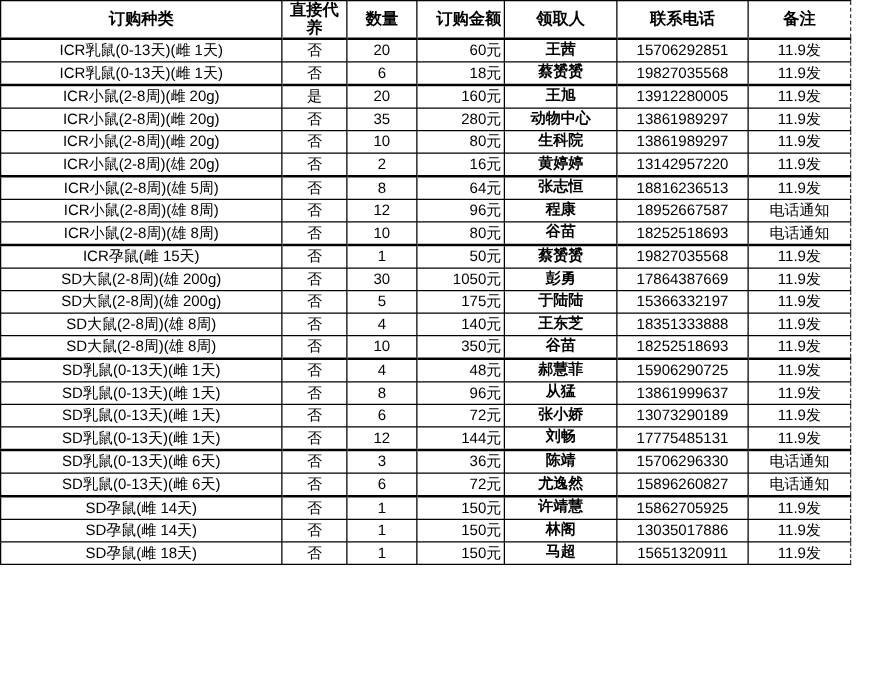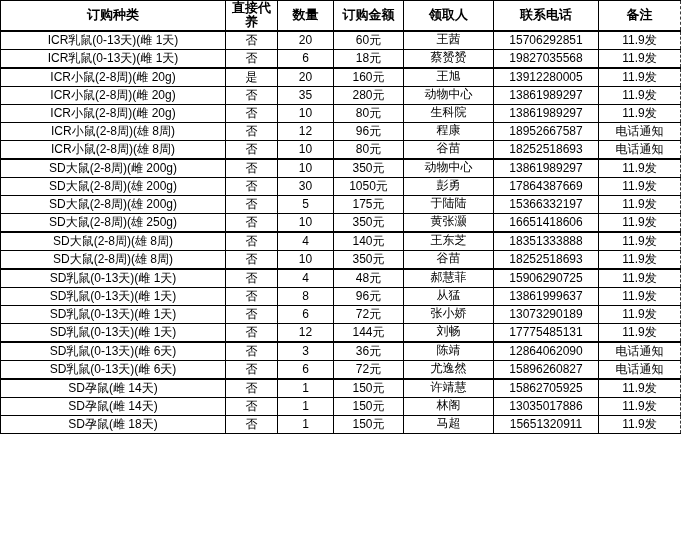--- a/index.html
+++ b/index.html
@@ -23,26 +23,26 @@
     font-weight:bold;font-size:13px;height:30px;
     border-bottom:2px solid #000;
     white-space:normal;line-height:1.1;
   }
   tbody td{font-size:12px;height:18px;}
   tr.group-end td{border-bottom:2px solid #000;}
   
   .col-species{width:225px;}
   .col-direct_care{width:52px;}
   .col-quantity{width:56px;}
-  .col-amount{width:70px;}
+  .col-amount{width:70px;text-align:right;}
   .col-recipient{width:90px;}
   .col-phone{width:105px;}
   .col-note{width:82px;}
   
-  td.col-recipient{white-space:normal;line-height:1.15;}
+  td.col-recipient{white-space:normal;line-height:1.15;font-weight:bold;}
   
   th:last-child,td:last-child{border-right:1px dashed #3a3a3a;}
 </style>
 </head>
 <body>
 
 <div class="sheet">
   <table>
     <thead>
       <tr>
@@ -94,74 +94,83 @@
         </tr>
         <tr>
           <td class="col-species">ICR小鼠(2-8周)(雌 20g)</td>
           <td class="col-direct_care">否</td>
           <td class="col-quantity">10</td>
           <td class="col-amount">80元</td>
           <td class="col-recipient">生科院</td>
           <td class="col-phone">13861989297</td>
           <td class="col-note">11.9发</td>
         </tr>
+        <tr class="group-end">
+          <td class="col-species">ICR小鼠(2-8周)(雄 20g)</td>
+          <td class="col-direct_care">否</td>
+          <td class="col-quantity">2</td>
+          <td class="col-amount">16元</td>
+          <td class="col-recipient">黄婷婷</td>
+          <td class="col-phone">13142957220</td>
+          <td class="col-note">11.9发</td>
+        </tr>
+        <tr>
+          <td class="col-species">ICR小鼠(2-8周)(雄 5周)</td>
+          <td class="col-direct_care">否</td>
+          <td class="col-quantity">8</td>
+          <td class="col-amount">64元</td>
+          <td class="col-recipient">张志恒</td>
+          <td class="col-phone">18816236513</td>
+          <td class="col-note">11.9发</td>
+        </tr>
         <tr>
           <td class="col-species">ICR小鼠(2-8周)(雄 8周)</td>
           <td class="col-direct_care">否</td>
           <td class="col-quantity">12</td>
           <td class="col-amount">96元</td>
           <td class="col-recipient">程康</td>
           <td class="col-phone">18952667587</td>
           <td class="col-note">电话通知</td>
         </tr>
         <tr class="group-end">
           <td class="col-species">ICR小鼠(2-8周)(雄 8周)</td>
           <td class="col-direct_care">否</td>
           <td class="col-quantity">10</td>
           <td class="col-amount">80元</td>
           <td class="col-recipient">谷苗</td>
           <td class="col-phone">18252518693</td>
           <td class="col-note">电话通知</td>
         </tr>
         <tr>
-          <td class="col-species">SD大鼠(2-8周)(雌 200g)</td>
-          <td class="col-direct_care">否</td>
-          <td class="col-quantity">10</td>
-          <td class="col-amount">350元</td>
-          <td class="col-recipient">动物中心</td>
-          <td class="col-phone">13861989297</td>
+          <td class="col-species">ICR孕鼠(雌 15天)</td>
+          <td class="col-direct_care">否</td>
+          <td class="col-quantity">1</td>
+          <td class="col-amount">50元</td>
+          <td class="col-recipient">蔡赟赟</td>
+          <td class="col-phone">19827035568</td>
           <td class="col-note">11.9发</td>
         </tr>
         <tr>
           <td class="col-species">SD大鼠(2-8周)(雄 200g)</td>
           <td class="col-direct_care">否</td>
           <td class="col-quantity">30</td>
           <td class="col-amount">1050元</td>
           <td class="col-recipient">彭勇</td>
           <td class="col-phone">17864387669</td>
           <td class="col-note">11.9发</td>
         </tr>
         <tr>
           <td class="col-species">SD大鼠(2-8周)(雄 200g)</td>
           <td class="col-direct_care">否</td>
           <td class="col-quantity">5</td>
           <td class="col-amount">175元</td>
           <td class="col-recipient">于陆陆</td>
           <td class="col-phone">15366332197</td>
           <td class="col-note">11.9发</td>
         </tr>
-        <tr class="group-end">
-          <td class="col-species">SD大鼠(2-8周)(雄 250g)</td>
-          <td class="col-direct_care">否</td>
-          <td class="col-quantity">10</td>
-          <td class="col-amount">350元</td>
-          <td class="col-recipient">黄张灏</td>
-          <td class="col-phone">16651418606</td>
-          <td class="col-note">11.9发</td>
-        </tr>
         <tr>
           <td class="col-species">SD大鼠(2-8周)(雄 8周)</td>
           <td class="col-direct_care">否</td>
           <td class="col-quantity">4</td>
           <td class="col-amount">140元</td>
           <td class="col-recipient">王东芝</td>
           <td class="col-phone">18351333888</td>
           <td class="col-note">11.9发</td>
         </tr>
         <tr class="group-end">
@@ -208,21 +217,21 @@
           <td class="col-recipient">刘畅</td>
           <td class="col-phone">17775485131</td>
           <td class="col-note">11.9发</td>
         </tr>
         <tr>
           <td class="col-species">SD乳鼠(0-13天)(雌 6天)</td>
           <td class="col-direct_care">否</td>
           <td class="col-quantity">3</td>
           <td class="col-amount">36元</td>
           <td class="col-recipient">陈靖</td>
-          <td class="col-phone">12864062090</td>
+          <td class="col-phone">15706296330</td>
           <td class="col-note">电话通知</td>
         </tr>
         <tr class="group-end">
           <td class="col-species">SD乳鼠(0-13天)(雌 6天)</td>
           <td class="col-direct_care">否</td>
           <td class="col-quantity">6</td>
           <td class="col-amount">72元</td>
           <td class="col-recipient">尤逸然</td>
           <td class="col-phone">15896260827</td>
           <td class="col-note">电话通知</td>

